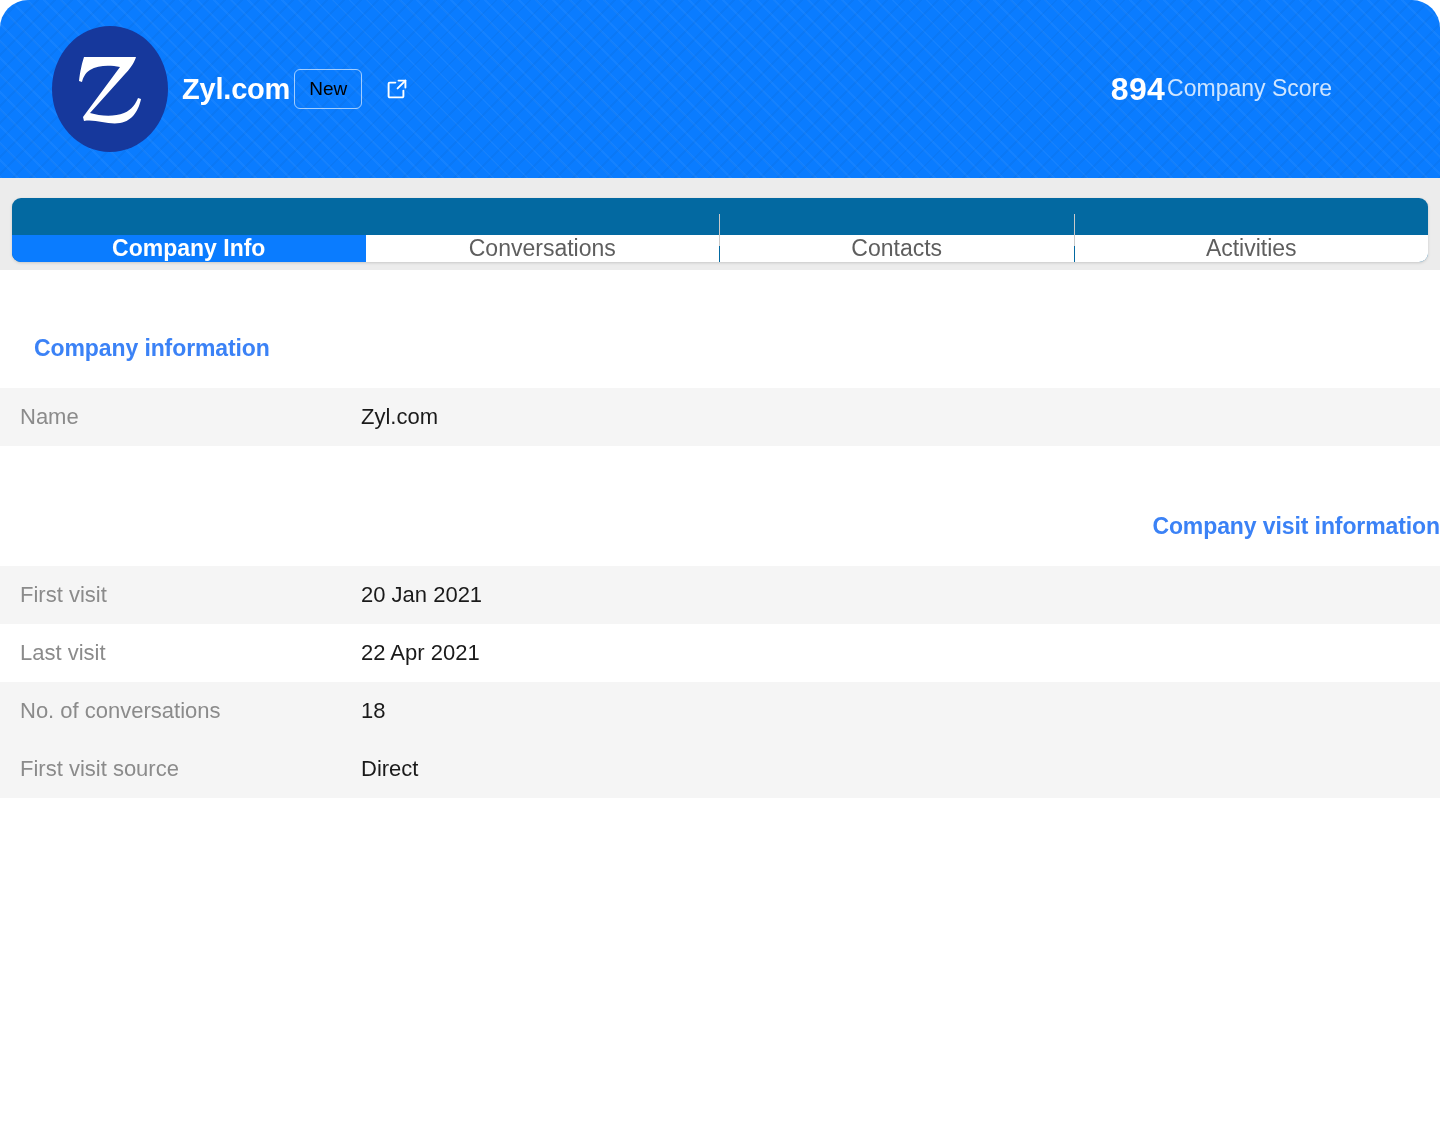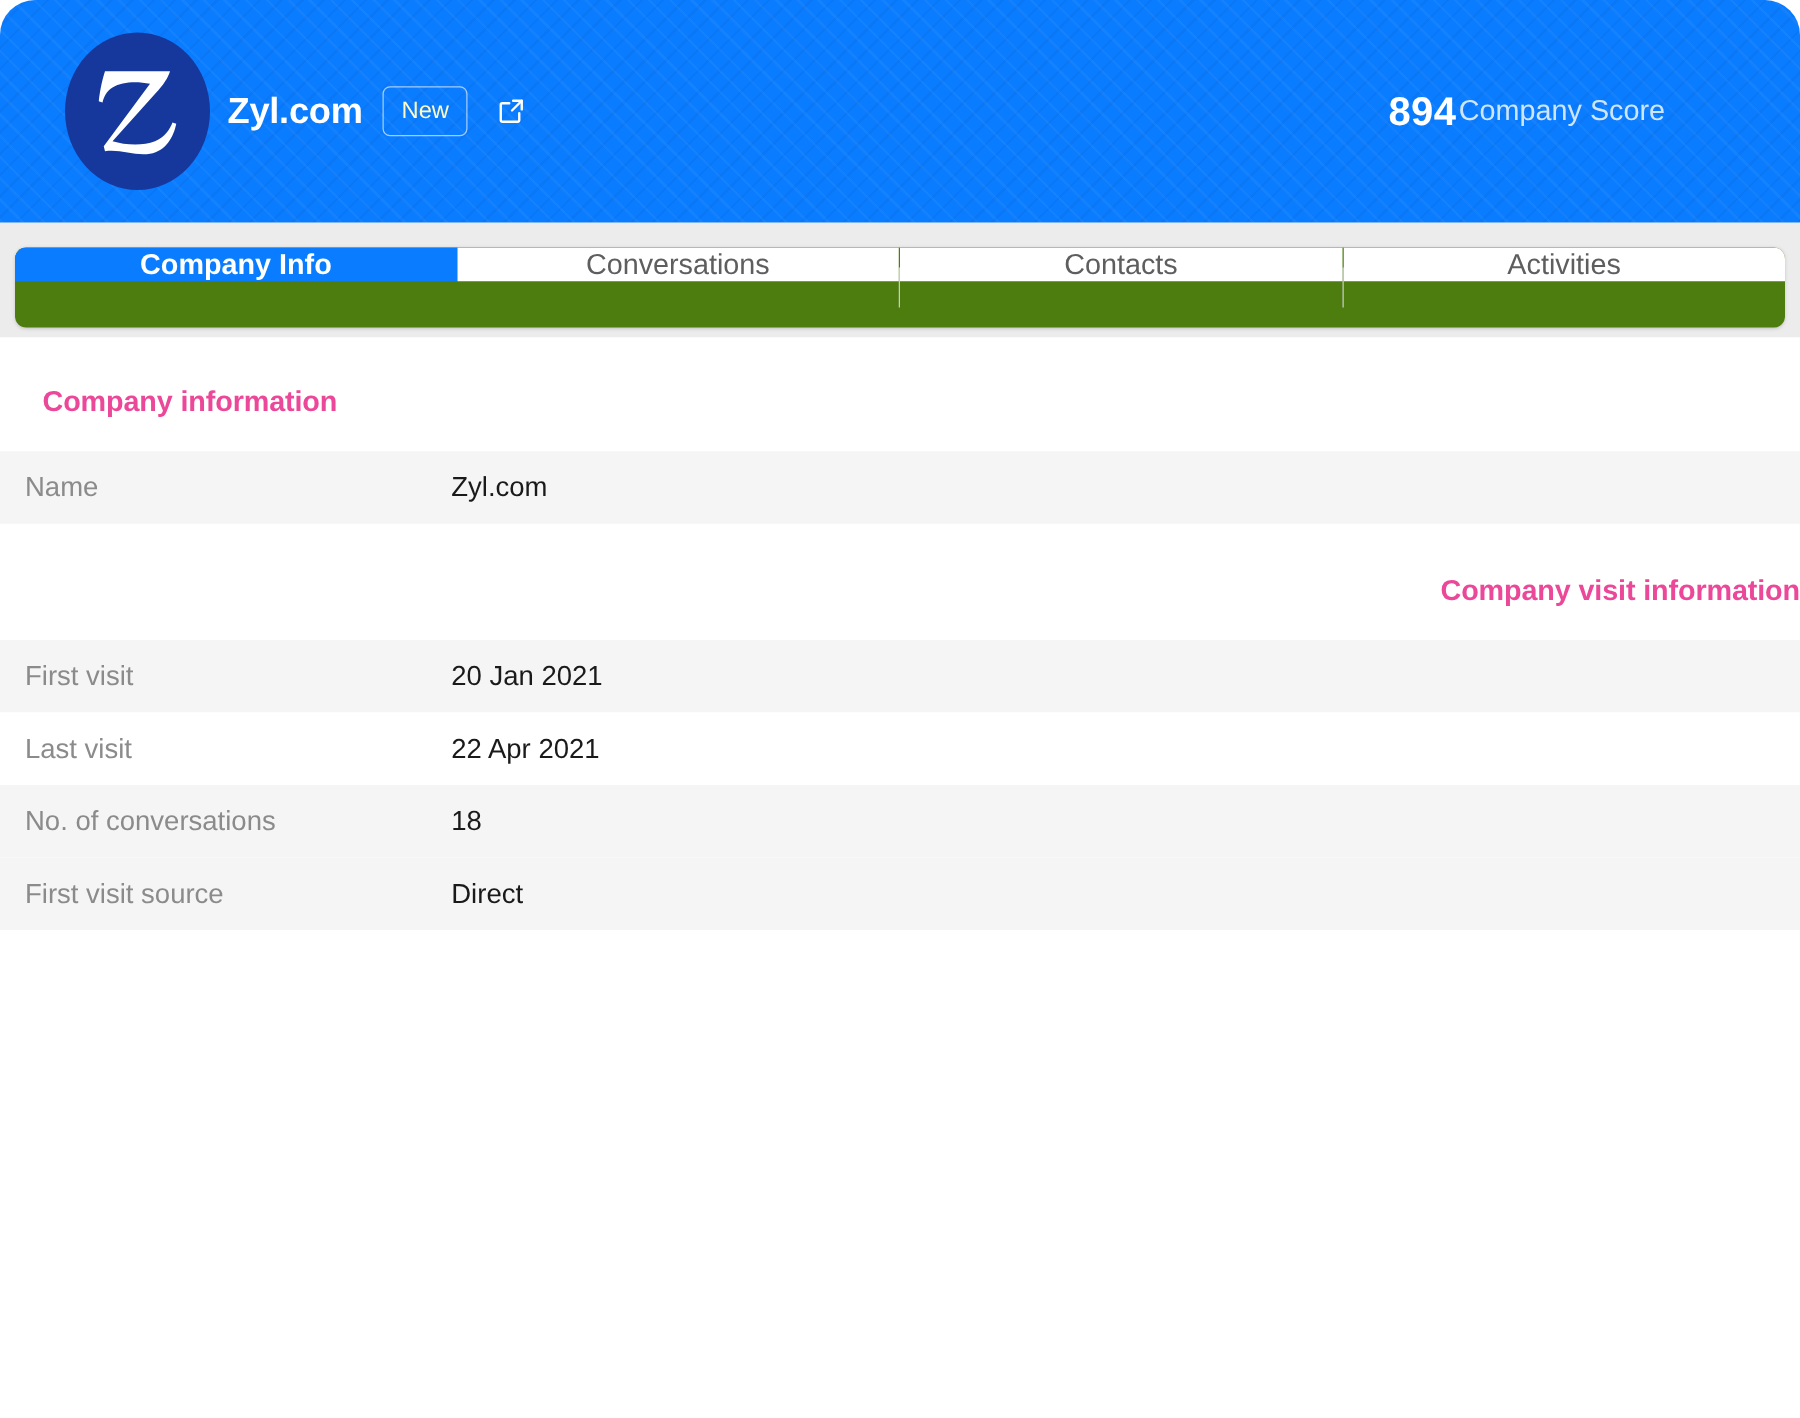--- a/index.html
+++ b/index.html
@@ -82,24 +82,24 @@
   .company-title {
     color: #ffffff;
     font-size: 29px;
     font-weight: bold;
     letter-spacing: -0.2px;
     margin-left: 12px;
     white-space: nowrap;
   }
 
   .new-badge {
-    margin-left: 16px;
+    margin-left: 4px;
     border: 1.6px solid rgba(255,255,255,0.62);
     border-radius: 6px;
-    color: #fef9c3;
+    color: #000000;
     font-size: 19px;
     line-height: 1;
     padding: 9px 14px 10px 14px;
     white-space: nowrap;
   }
 
   .ext-link {
     margin-left: 22px;
     width: 26px;
     height: 26px;
@@ -138,24 +138,24 @@
     flex: 0 0 92px;
     height: 92px;
     background: #ececec;
     padding: 20px 12px 12px 12px;
     display: flex;
     align-items: flex-start;
   }
   .tabbar {
     width: 100%;
     height: 64px;
-    background: #4d7c0f;
+    background: #0369a1;
     border-radius: 9px;
     display: flex;
-    align-items: flex-start;
+    align-items: flex-end;
     box-shadow: 0 1px 3px rgba(0,0,0,0.16);
     overflow: hidden;
   }
   .tab {
     flex: 1 1 0;
     display: flex;
     align-items: center;
     justify-content: center;
     position: relative;
     font-size: 23px;
@@ -180,23 +180,24 @@
   
   .content {
     flex: 1 1 auto;
     background: #ffffff;
     overflow: hidden;
   }
 
   .section-title {
     font-size: 23px;
     font-weight: bold;
-    color: #ec4899;
+    color: #3b82f6;
     padding: 38px 0 26px 34px;
     letter-spacing: -0.1px;
+    margin-top: 27px;
   }
   .section-title.second {
     padding-top: 40px;
     text-align: right;
   }
 
   .rows { width: 100%; }
 
   .row {
     display: flex;

